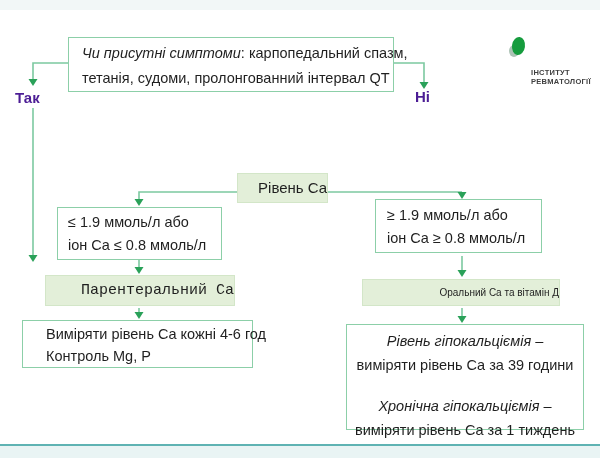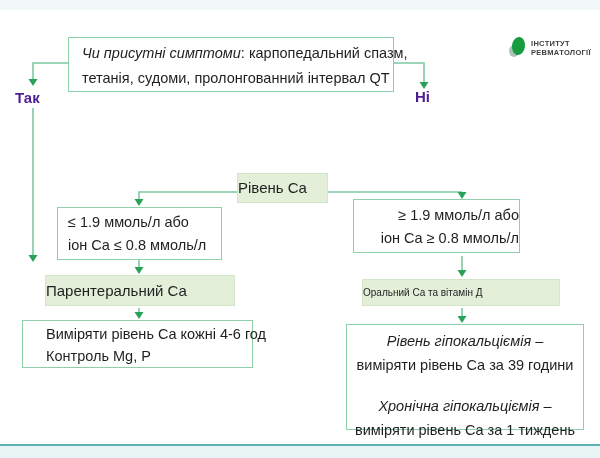--- a/index.html
+++ b/index.html
@@ -14,40 +14,40 @@
   }
   *{box-sizing:border-box;}
   .top-strip{position:absolute;left:0;top:0;width:600px;height:10px;background:var(--strip);}
   .bottom-band{position:absolute;left:0;bottom:0;width:600px;height:14px;background:var(--band);border-top:2px solid var(--band_line);}
   .connectors{position:absolute;left:0;top:0;pointer-events:none;}
   .fbox{
     position:absolute;background:#fff;border:1.5px solid var(--border_green);
     font-size:14.5px;color:var(--text_dark);
   }
   .fbox .ln{display:block;white-space:nowrap;}
-  .greenbox{background:var(--fill_green);border:1px solid #d3e6c8;text-align:left;}
+  .greenbox{background:var(--fill_green);border:1px solid #d3e6c8;text-align:right;}
   .box-symptoms{left:68px;top:37px;width:326px;height:55px;padding:3px 0 0 13px;line-height:25px;}
   .box-asympt{left:238px;top:114px;width:259px;height:52px;text-align:center;padding-top:2px;line-height:24px;}
   .box-level{left:237px;top:173px;width:91px;height:30px;line-height:28px;font-size:15px;}
   .box-low{left:57px;top:207px;width:165px;height:53px;padding:3px 0 0 10px;line-height:23px;}
-  .box-high{left:353px;top:199px;width:167px;height:54px;padding:4px 0 7px 11px;line-height:23px;text-align:right;}
-  .box-parenteral{left:45px;top:275px;width:190px;height:31px;line-height:29px;font-size:15px;}
+  .box-high{left:375px;top:199px;width:167px;height:54px;padding:4px 0 7px 11px;line-height:23px;}
+  .box-parenteral{left:45px;top:275px;width:190px;height:31px;line-height:29px;font-size:15px;font-family:Liberation Mono, monospace;}
   .box-oral{left:362px;top:279px;width:198px;height:27px;line-height:25px;font-size:10px;}
   .box-monitor{left:22px;top:320px;width:231px;height:48px;padding:2px 0 0 23px;line-height:22px;}
   .box-followup{left:346px;top:324px;width:238px;height:106px;text-align:center;padding-top:4px;line-height:24px;}
   .box-followup .para2{margin-top:17px;}
   .it{font-style:italic;}
   .branch-label{position:absolute;font-size:15px;font-weight:bold;color:#4c1d95;}
   .label-yes{left:15px;top:89px;}
   .label-no{left:415px;top:88px;}
   .logo{position:absolute;left:509px;top:36px;display:flex;align-items:flex-start;gap:5px;}
   .logo-icon{position:relative;width:17px;height:22px;display:inline-block;}
   .blob-back{position:absolute;left:0;top:9px;width:10px;height:12px;border-radius:50%;background:var(--brand_shadow);}
   .blob-front{position:absolute;left:3px;top:1px;width:13px;height:18px;border-radius:50%;background:var(--brand_green);transform:rotate(8deg);}
-  .logo-text{display:flex;flex-direction:column;font-size:7.5px;font-weight:bold;color:#404040;line-height:9px;letter-spacing:0.3px;padding-top:3px;}
+  .logo-text{display:flex;flex-direction:column;font-size:7.5px;font-weight:bold;color:#404040;line-height:9px;letter-spacing:0.3px;padding-top:3px;margin-top:29px;}
 </style>
 </head>
 <body>
 
 <div class="slide">
 
   <div class="top-strip"></div>
 
   <div class="logo">
     <span class="logo-icon">

